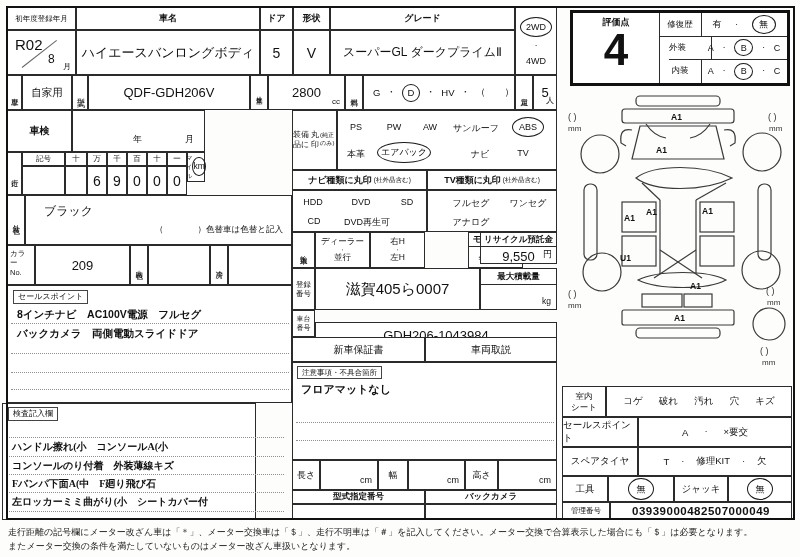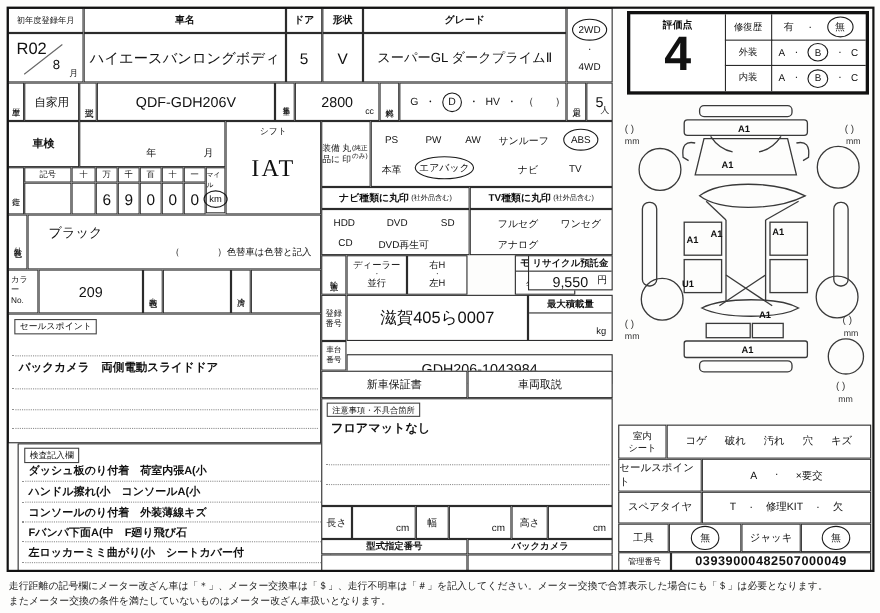--- a/index.html
+++ b/index.html
@@ -107,24 +107,20 @@
     <span class="abs" style="right:2px;bottom:3px;font-size:8px;">人</span>
   </div>
 
   <div class="cell" style="left:7px;top:110px;width:65px;height:42px;font-size:10px;font-weight:bold;">
       <span>車検</span>
     </div>
   <div class="cell" style="left:72px;top:110px;width:133px;height:42px;">
     <span class="abs" style="left:60px;bottom:5px;font-size:9px;">年</span>
     <span class="abs" style="right:10px;bottom:5px;font-size:9px;">月</span>
   </div>
-  <div class="cell" style="left:205px;top:110px;width:87px;height:85px;">
-    <span class="abs" style="top:3px;left:0;width:100%;text-align:center;font-size:8px;">シフト</span>
-    <span style="font-family:'Liberation Serif',serif;font-size:22px;letter-spacing:2px;">IAT</span>
-  </div>
 
   <div class="cell" style="left:7px;top:152px;width:15px;height:43px;font-size:7.5px;">
       <span class="vert">走行</span>
     </div>
   <div class="cell" style="left:22px;top:152px;width:43px;height:14px;font-size:7.5px;">
       <span>記号</span>
     </div>
   <div class="cell" style="left:22px;top:166px;width:43px;height:29px;"></div>
 
   <div class="cell" style="left:65px;top:152px;width:22px;height:14px;font-size:7.5px;">
@@ -158,21 +154,21 @@
   <div class="cell" style="left:127px;top:166px;width:20px;height:29px;font-size:14px;">
       <span>0</span>
     </div>
   <div class="cell" style="left:147px;top:166px;width:20px;height:29px;font-size:14px;">
       <span>0</span>
     </div>
   <div class="cell" style="left:167px;top:166px;width:20px;height:29px;font-size:14px;">
       <span>0</span>
     </div>
 
-  <div class="cell" style="left:187px;top:152px;width:18px;height:42px;flex-direction:column;justify-content:center;padding:2px 0;">
+  <div class="cell" style="left:187px;top:152px;width:18px;height:30px;flex-direction:row;justify-content:center;padding:2px 0;">
     <span style="font-size:6px;">マイル</span>
     <span class="circ" style="width:22px;height:19px;font-size:8.5px;margin-bottom:2px;">
         <span>km</span>
       </span>
   </div>
 
   <div class="cell" style="left:7px;top:195px;width:18px;height:50px;font-size:7.5px;">
       <span class="vert">外装色</span>
     </div>
   <div class="cell" style="left:25px;top:195px;width:267px;height:50px;">
@@ -191,30 +187,30 @@
       <span class="vert">内装色</span>
     </div>
   <div class="cell" style="left:148px;top:245px;width:62px;height:40px;"></div>
   <div class="cell" style="left:210px;top:245px;width:18px;height:40px;font-size:7.5px;">
       <span class="vert">冷房</span>
     </div>
   <div class="cell" style="left:228px;top:245px;width:64px;height:40px;"></div>
 
   <div class="cell" style="left:7px;top:285px;width:285px;height:118px;">
     <span class="tag" style="left:5px;top:4px;">セールスポイント</span>
+    <span class="abs" style="left:9px;top:22px;font-size:10.5px;font-weight:bold;">8インチナビ　AC100V電源　フルセグ</span>
     <div class="dot" style="left:3px;top:37px;width:278px;"></div>
     <span class="abs" style="left:9px;top:41px;font-size:10.5px;font-weight:bold;">バックカメラ　両側電動スライドドア</span>
     <div class="dot" style="left:3px;top:67px;width:278px;"></div>
     <div class="dot" style="left:3px;top:86px;width:278px;"></div>
     <div class="dot" style="left:3px;top:103px;width:278px;"></div>
   </div>
 
-  <div class="cell" style="left:16px;top:403px;width:285px;height:117px;">
+  <div class="cell" style="left:2px;top:403px;width:254px;height:117px;font-family:Liberation Serif, serif;">
     <span class="tag" style="left:5px;top:3px;">検査記入欄</span>
-    <span class="abs" style="left:9px;top:17px;font-size:10px;font-weight:bold;">ダッシュ板のり付着　荷室内張A(小</span>
     <div class="dot" style="left:3px;top:33px;width:278px;"></div>
     <span class="abs" style="left:9px;top:36px;font-size:10px;font-weight:bold;">ハンドル擦れ(小　コンソールA(小</span>
     <div class="dot" style="left:3px;top:52px;width:278px;"></div>
     <span class="abs" style="left:9px;top:55px;font-size:10px;font-weight:bold;">コンソールのり付着　外装薄線キズ</span>
     <div class="dot" style="left:3px;top:70px;width:278px;"></div>
     <span class="abs" style="left:9px;top:73px;font-size:10px;font-weight:bold;">Fバンパ下面A(中　F廻り飛び石</span>
     <div class="dot" style="left:3px;top:88px;width:278px;"></div>
     <span class="abs" style="left:9px;top:91px;font-size:10px;font-weight:bold;">左ロッカーミミ曲がり(小　シートカバー付</span>
     <div class="dot" style="left:3px;top:107px;width:278px;"></div>
   </div>
@@ -357,21 +353,21 @@
     <div class="abs" style="left:86px;top:0;width:42px;height:23px;border-right:1px solid #2b2b2b;border-bottom:1px solid #2b2b2b;display:flex;align-items:center;justify-content:center;font-size:8.5px;">
         <span>修復歴</span>
       </div>
     <div class="abs" style="left:128px;top:0;width:86px;height:23px;border-bottom:1px solid #2b2b2b;display:flex;align-items:center;justify-content:space-evenly;font-size:9px;">
       <span>有</span>
       <span style="font-size:7px;">・</span>
       <span class="circ" style="width:24px;height:19px;">
           <span>無</span>
         </span>
     </div>
-    <div class="abs" style="left:86px;top:23px;width:42px;height:23px;border-right:1px solid #2b2b2b;border-bottom:1px solid #2b2b2b;display:flex;align-items:center;justify-content:center;font-size:8.5px;">
+    <div class="abs" style="left:96px;top:23px;width:42px;height:23px;border-right:1px solid #2b2b2b;border-bottom:1px solid #2b2b2b;display:flex;align-items:center;justify-content:flex-start;font-size:8.5px;">
         <span>外装</span>
       </div>
     <div class="abs" style="left:128px;top:23px;width:86px;height:23px;border-bottom:1px solid #2b2b2b;display:flex;align-items:center;justify-content:space-evenly;font-size:9px;">
       <span>A</span>
       <span style="font-size:7px;">・</span>
       <span class="circ" style="width:19px;height:17px;">
           <span>B</span>
         </span>
       <span style="font-size:7px;">・</span>
       <span>C</span>

